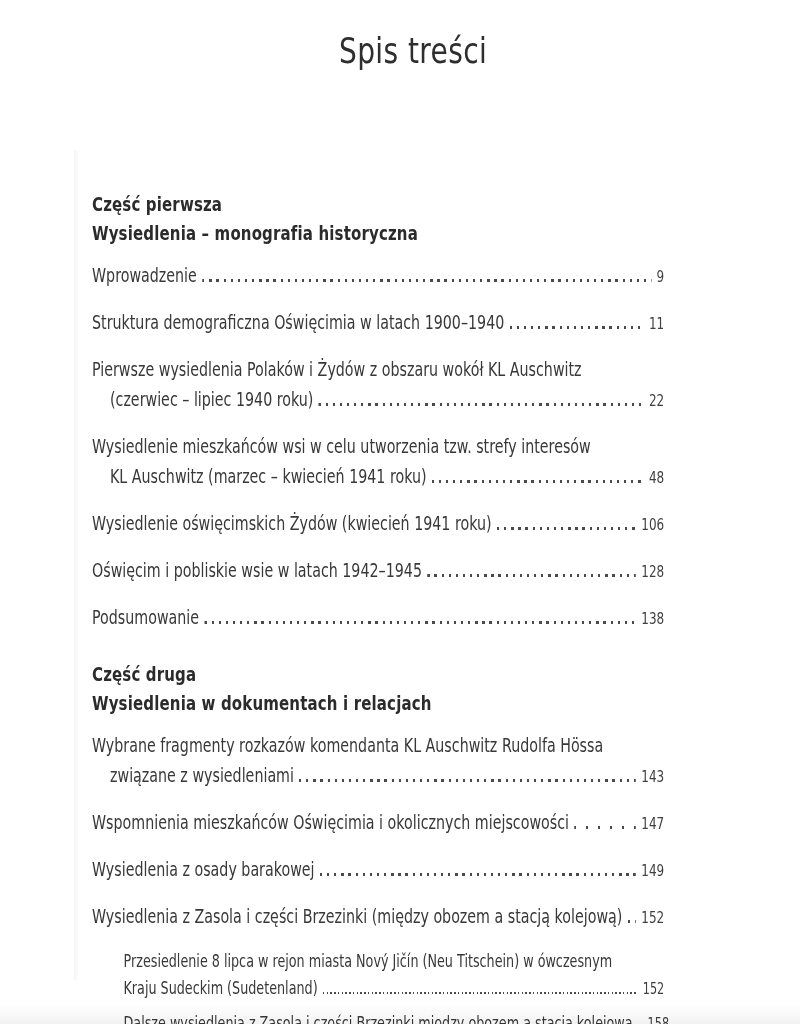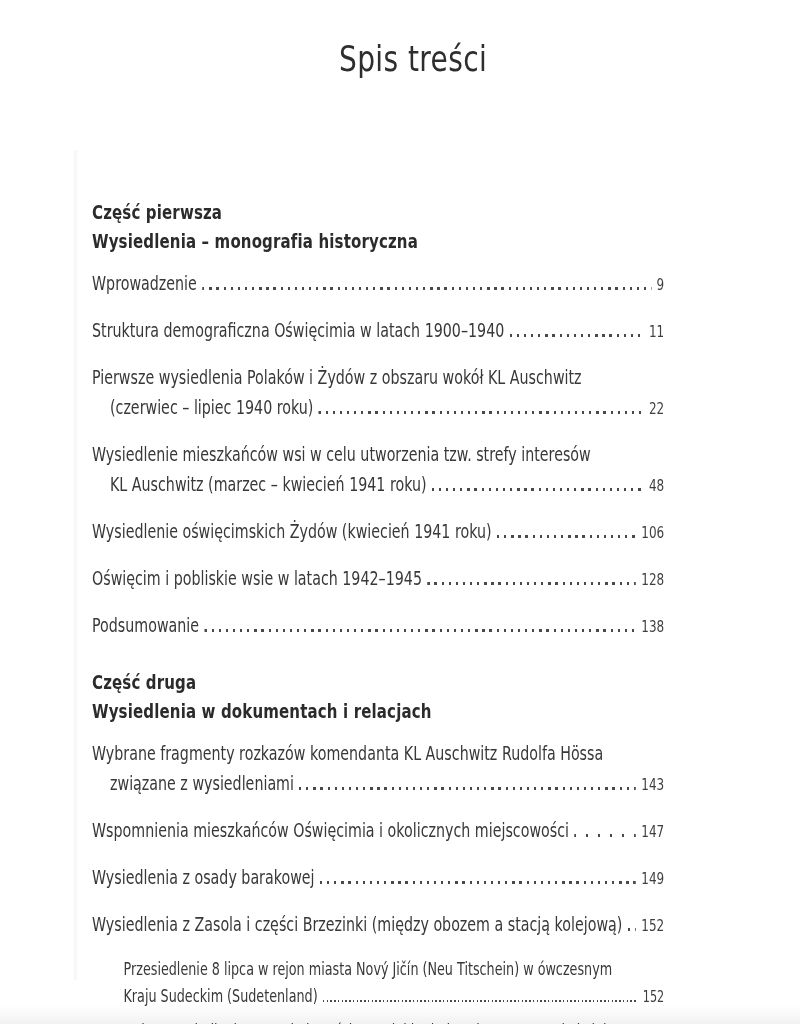--- a/index.html
+++ b/index.html
@@ -14,21 +14,21 @@
   }
   
   .left-edge-shadow{
     position:absolute;left:74px;top:150px;width:5px;height:830px;
     background:linear-gradient(to right, rgba(0,0,0,0.045), rgba(0,0,0,0));
   }
   .bottom-edge-shadow{
     position:absolute;left:0;bottom:0;width:100%;height:20px;
     background:linear-gradient(to bottom, rgba(0,0,0,0) 0%, rgba(0,0,0,0.028) 55%, rgba(0,0,0,0.055) 100%);
   }
-  .title-row{padding-top:36px;text-align:center;margin-left:27px;}
+  .title-row{padding-top:28px;text-align:center;margin-left:27px;}
   .doc-title{
     display:inline-block;font-size:36px;line-height:46px;font-weight:normal;
     color:#2e2e2e;letter-spacing:.5px;
     transform:scaleX(0.78);transform-origin:center top;
   }
   .toc{
     margin:116px 0 0 92px;width:763px;
     transform:scaleX(0.75);transform-origin:left top;
   }
   .section + .section{margin-top:26px;}

